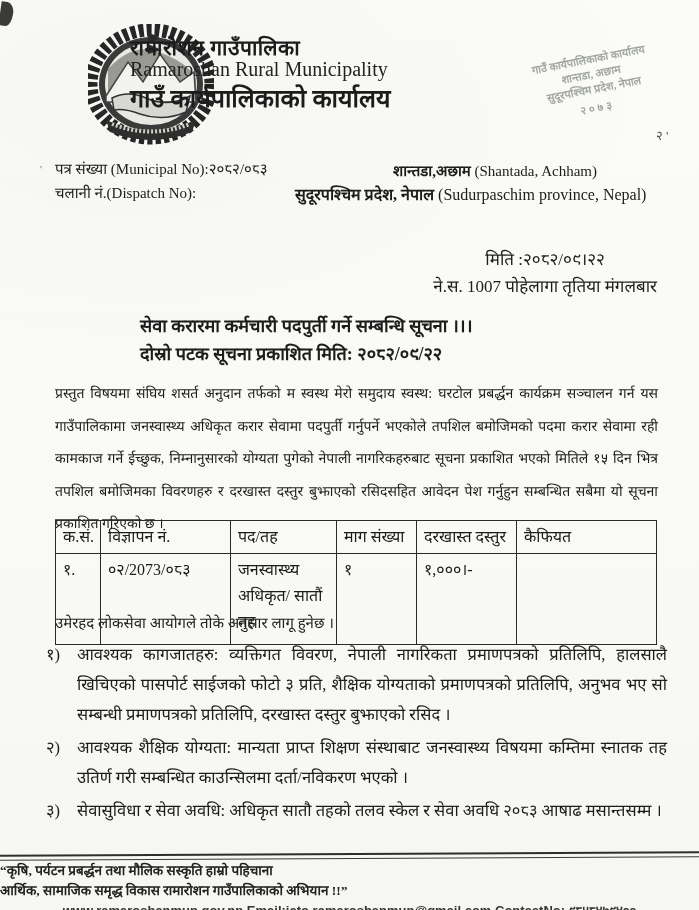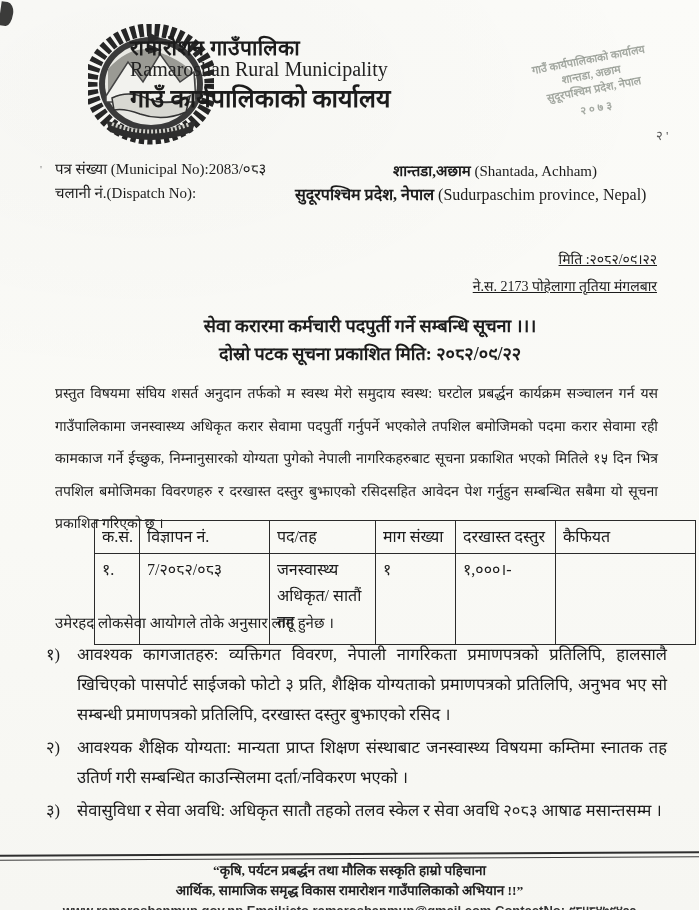--- a/index.html
+++ b/index.html
@@ -24,39 +24,39 @@
     transform:rotate(-11deg); color:rgba(110,118,108,.62);
     font-size:11px; line-height:15px; font-weight:600; pointer-events:none;
   }
   .stamp .yr{margin-top:4px; letter-spacing:3px;}
   
   .ref1{left:55px; top:158px; font-size:15px;}
   .ref2{left:55px; top:182px; font-size:15px;}
   .place{left:393px; top:160px; font-size:15px;}
   .prov{left:295px; top:183px; font-size:16px;}
   .np-b{font-weight:700;}
-  .date-block{right:42px; top:246px; text-align:right; font-size:14px; line-height:27px;text-decoration:underline;}
+  .date-block{right:42px; top:246px; text-align:center; font-size:17px; line-height:27px;}
   
-  .subject{left:140px; top:312px; width:460px; text-align:center; font-size:18px; line-height:28px; font-weight:600;}
+  .subject{left:140px; top:312px; width:460px; font-size:18px; line-height:28px; font-weight:600;}
   
   .bodytext{left:55px; top:378px; width:603px; font-size:14px; line-height:32.5px; text-align:justify;}
   
   table.vac{left:55px; top:520px; position:absolute; width:601px; border-collapse:collapse; table-layout:fixed;
-    font-size:16px;margin-left:39px;}
+    font-size:16px;}
   table.vac th, table.vac td{border:1.6px solid #2b2b2b; padding:3px 7px; font-weight:400; text-align:left; vertical-align:top; line-height:26px;}
   table.vac th{height:26px; white-space:nowrap; overflow:hidden;}
   table.vac td{height:84px;}
   
   .ageline{left:55px; top:612px; font-size:15px;}
   .notes{left:42px; top:640px; width:625px; font-size:16.5px;}
   .note-item{position:relative; padding-left:35px; line-height:30px; text-align:justify; margin-bottom:3px;}
   .note-num{position:absolute; left:4px; top:0;}
   
   .f-rule{left:0; top:853px; width:699px; height:3px; border-top:2.5px solid #2e2e2e; border-bottom:1.5px solid #3a3a3a; transform:rotate(-0.3deg);}
-  .f-text{left:0; top:861px; width:699px; text-align:center; font-size:13.5px; line-height:20px; font-weight:600; color:#222;}
+  .f-text{left:0; top:861px; width:699px; text-align:left; font-size:13.5px; line-height:20px; font-weight:600; color:#222;}
   .f-contact{left:0; top:901px; width:699px; text-align:center; font-size:13px; font-weight:700; color:#333; font-family:"Liberation Sans","DejaVu Sans",sans-serif;}
   .f-contact .site{text-decoration:underline;}
   
   .blot-tl{left:0; top:2px; width:13px; height:24px; background:#262626; border-radius:0 60% 50% 0/0 50% 60% 0; transform:rotate(8deg); opacity:.9;}
   .mark-r{left:656px; top:126px; font-size:13px; color:#555;}
   .speck1{left:40px; top:163px; color:#777; font-size:11px;}
 </style>
 </head>
 <body>
 
@@ -92,28 +92,28 @@
     <div class="t-np2">गाउँ कार्यपालिकाको कार्यालय</div>
   </div>
 
   <div class="abs stamp">
     <div>गाउँ कार्यपालिकाको कार्यालय</div>
     <div>शान्तडा, अछाम</div>
     <div>सुदूरपश्चिम प्रदेश, नेपाल</div>
     <div class="yr">२०७३</div>
   </div>
 
-  <div class="abs ref1"><span>पत्र संख्या (Municipal No):</span><span>2083/०८३</span></div>
+  <div class="abs ref1"><span>पत्र संख्या (Municipal No):</span><span>२०८२/०८३</span></div>
   <div class="abs place"><span class="np-b">शान्तडा,अछाम</span><span> (Shantada, Achham)</span></div>
   <div class="abs ref2"><span>चलानी नं.(Dispatch No):</span></div>
   <div class="abs prov"><span class="np-b">सुदूरपश्चिम प्रदेश, नेपाल</span><span> (Sudurpaschim province, Nepal)</span></div>
 
   <div class="abs date-block">
     <div>मिति :२०८२/०९।२२</div>
-    <div>ने.स. 2173 पोहेलागा तृतिया मंगलबार</div>
+    <div>ने.स. 1007 पोहेलागा तृतिया मंगलबार</div>
   </div>
 
   <div class="abs subject">
     <div>सेवा करारमा कर्मचारी पदपुर्ती गर्ने सम्बन्धि सूचना ।।।</div>
     <div>दोस्रो पटक सूचना प्रकाशित मिति: २०८२/०९/२२</div>
   </div>
 
   <div class="abs bodytext">प्रस्तुत विषयमा संघिय शसर्त अनुदान तर्फको म स्वस्थ मेरो समुदाय स्वस्थ: घरटोल प्रबर्द्धन कार्यक्रम सञ्चालन गर्न यस गाउँपालिकामा जनस्वास्थ्य अधिकृत करार सेवामा पदपुर्ती गर्नुपर्ने भएकोले तपशिल बमोजिमको पदमा करार सेवामा रही कामकाज गर्ने ईच्छुक, निम्नानुसारको योग्यता पुगेको नेपाली नागरिकहरुबाट सूचना प्रकाशित भएको मितिले १५ दिन भित्र तपशिल बमोजिमका विवरणहरु र दरखास्त दस्तुर बुझाएको रसिदसहित आवेदन पेश गर्नुहुन सम्बन्धित सबैमा यो सूचना प्रकाशित गरिएको छ ।</div>
 
   <table class="vac">
@@ -131,21 +131,21 @@
         <th>विज्ञापन नं.</th>
         <th>पद/तह</th>
         <th>माग संख्या</th>
         <th>दरखास्त दस्तुर</th>
         <th>कैफियत</th>
       </tr>
     </thead>
     <tbody>
       <tr>
         <td>१.</td>
-        <td>7/२०८२/०८३</td>
+        <td>०२/2073/०८३</td>
         <td>जनस्वास्थ्य अधिकृत/ सातौं तह</td>
         <td>१</td>
         <td>१,०००।-</td>
         <td></td>
       </tr>
     </tbody>
   </table>
 
   <div class="abs ageline">उमेरहद लोकसेवा आयोगले तोके अनुसार लागू हुनेछ ।</div>
 

